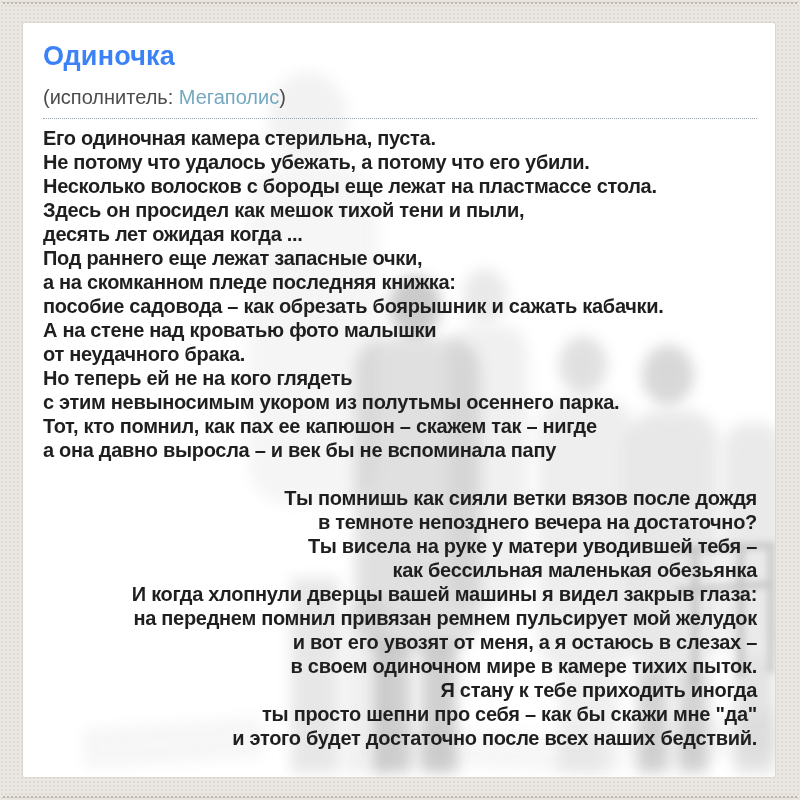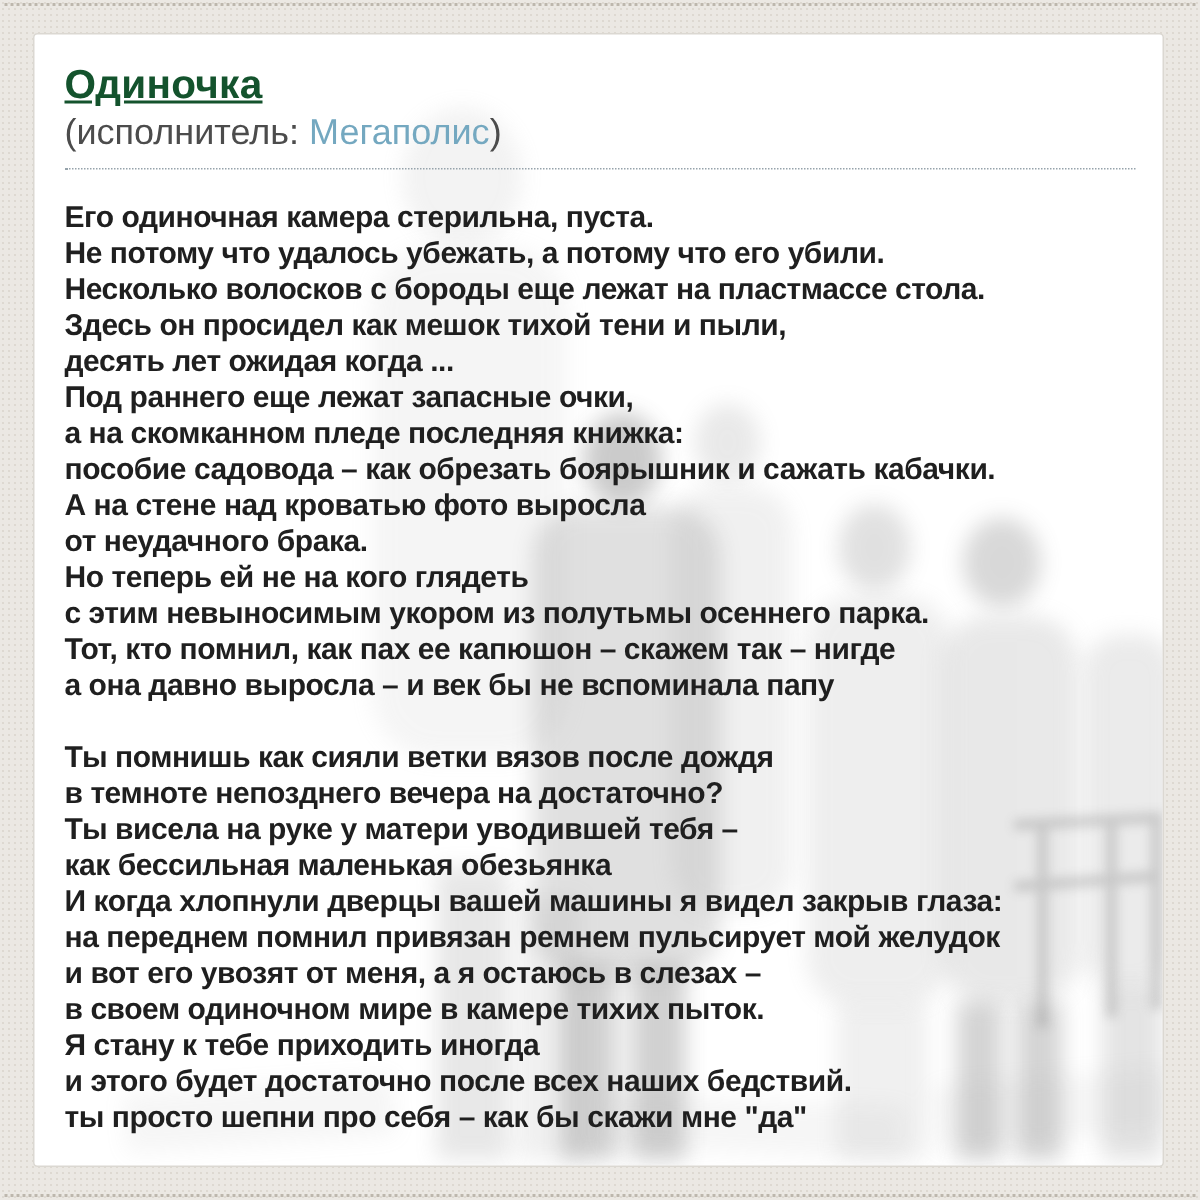--- a/index.html
+++ b/index.html
@@ -46,50 +46,49 @@
     pointer-events: none;
   }
   .content {
     position: relative;
     z-index: 1;
   }
   .page-title {
     margin: 4px 0 0 2px;
     font-size: 27px;
     font-weight: 700;
-    color: #14532d;
+    color: #3b82f6;
     letter-spacing: 0.2px;
-    text-decoration: underline;
   }
   .subtitle {
-    margin: 3px 0 0 2px;
-    font-size: 24px;
+    margin: 14px 0 0 2px;
+    font-size: 20px;
     color: #4c4c4c;
     padding-bottom: 9px;
     border-bottom: 1px dotted #96a3ab;
   }
   .artist-link {
     color: #74a8c0;
     text-decoration: none;
     cursor: pointer;
   }
   .lyrics {
-    margin-top: 20px;
+    margin-top: 7px;
     margin-left: 2px;
     font-size: 20px;
     font-weight: 700;
     color: #1f1f1f;
     letter-spacing: -0.3px;
   }
   .line {
     height: 24px;
     line-height: 24px;
     white-space: nowrap;
   }
-  .stanza-2 { margin-top: 24px; }
+  .stanza-2 { margin-top: 24px; text-align: right; }
 </style>
 </head>
 <body>
 
 <div class="page-dots top"></div>
 
 <div class="card">
 
   <div class="photo">
     <svg width="752" height="754" viewBox="0 0 752 754" xmlns="http://www.w3.org/2000/svg" aria-hidden="true">
@@ -152,37 +151,37 @@
     <div class="lyrics">
       <div class="stanza">
         <div class="line">Его одиночная камера стерильна, пуста.</div>
         <div class="line">Не потому что удалось убежать, а потому что его убили.</div>
         <div class="line">Несколько волосков с бороды еще лежат на пластмассе стола.</div>
         <div class="line">Здесь он просидел как мешок тихой тени и пыли,</div>
         <div class="line">десять лет ожидая когда ...</div>
         <div class="line">Под раннего еще лежат запасные очки,</div>
         <div class="line">а на скомканном пледе последняя книжка:</div>
         <div class="line">пособие садовода – как обрезать боярышник и сажать кабачки.</div>
-        <div class="line">А на стене над кроватью фото выросла</div>
+        <div class="line">А на стене над кроватью фото малышки</div>
         <div class="line">от неудачного брака.</div>
         <div class="line">Но теперь ей не на кого глядеть</div>
         <div class="line">с этим невыносимым укором из полутьмы осеннего парка.</div>
         <div class="line">Тот, кто помнил, как пах ее капюшон – скажем так – нигде</div>
         <div class="line">а она давно выросла – и век бы не вспоминала папу</div>
       </div>
       <div class="stanza stanza-2">
         <div class="line">Ты помнишь как сияли ветки вязов после дождя</div>
         <div class="line">в темноте непозднего вечера на достаточно?</div>
         <div class="line">Ты висела на руке у матери уводившей тебя –</div>
         <div class="line">как бессильная маленькая обезьянка</div>
         <div class="line">И когда хлопнули дверцы вашей машины я видел закрыв глаза:</div>
         <div class="line">на переднем помнил привязан ремнем пульсирует мой желудок</div>
         <div class="line">и вот его увозят от меня, а я остаюсь в слезах –</div>
         <div class="line">в своем одиночном мире в камере тихих пыток.</div>
         <div class="line">Я стану к тебе приходить иногда</div>
+        <div class="line">ты просто шепни про себя – как бы скажи мне "да"</div>
         <div class="line">и этого будет достаточно после всех наших бедствий.</div>
-        <div class="line">ты просто шепни про себя – как бы скажи мне "да"</div>
       </div>
     </div>
   </div>
 </div>
 
 <div class="page-dots bottom"></div>
 
 </body></html>

